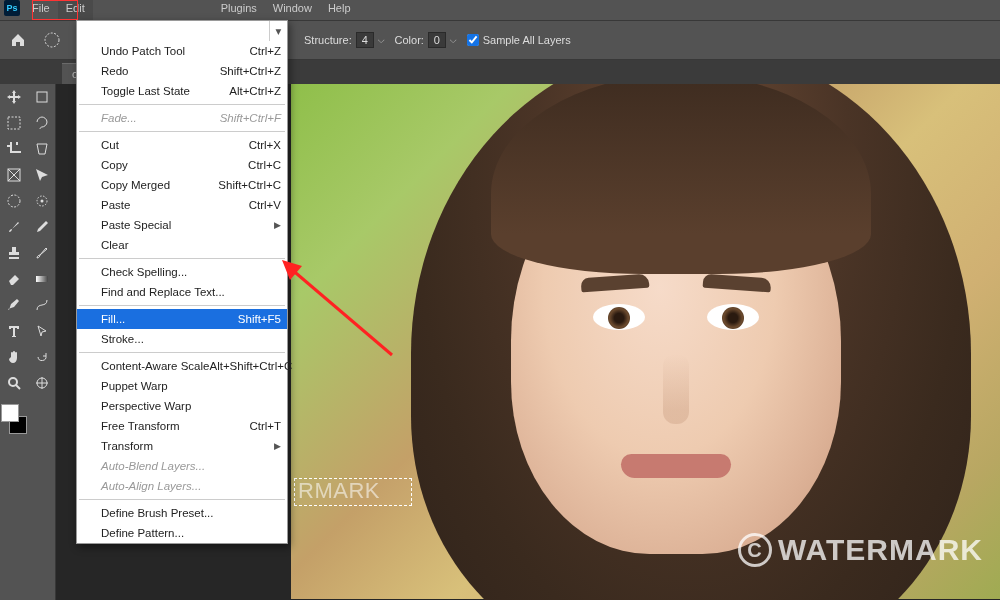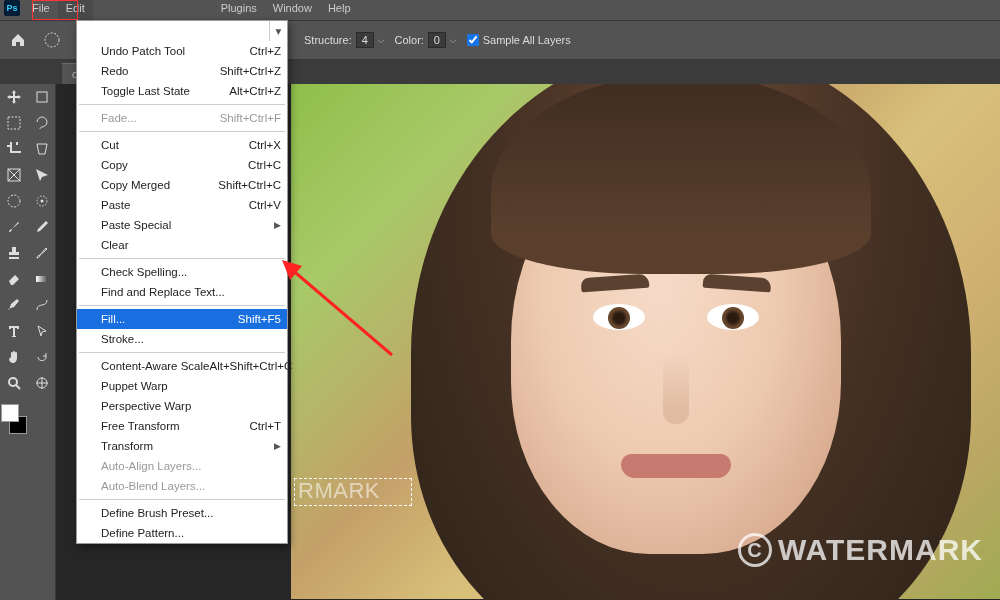--- a/index.html
+++ b/index.html
@@ -54,21 +54,21 @@
   .c-ring { width:34px; height:34px; border:3px solid rgba(255,255,255,0.75); border-radius:50%; display:flex; align-items:center; justify-content:center; font-size:20px;}
 
   .selection { position:absolute; left:238px; top:394px; width:118px; height:28px; border: 1px dashed #000; outline:1px dashed #fff; outline-offset:-1px;}
   .selection::before { content:""; position:absolute; inset:0; background: rgba(255,255,255,0.02);}
   .sel-text { position:absolute; left:242px; top:394px; width:118px; color: rgba(255,255,255,0.55); font-size:22px; font-weight:400; letter-spacing:0.5px; font-family: Arial,sans-serif;}
 
   
   .dropdown { position:absolute; top: 20px; left: 76px; width: 212px; background:#fff; color:#222; box-shadow: 2px 3px 8px rgba(0,0,0,0.45); z-index: 100; font-size:11.5px; border:1px solid #9a9a9a;}
   .dd-launcher { position:absolute; top:0; right:0; width:18px; height:20px; display:flex; align-items:center; justify-content:center; color:#555; border-left:1px solid #ccc;}
   .dd-row { display:flex; justify-content:space-between; align-items:center; padding: 3px 6px 3px 24px; line-height:14px; white-space:nowrap; position:relative;}
-  .dd-row.disabled { color:#999; }
+  .dd-row.disabled { color:#999;font-style:italic; }
   .dd-row.highlight { background:#1a6fe0; color:#fff; }
   .dd-row .arrow { font-size:9px; color:#555; }
   .dd-sep { height:1px; background:#ccc; margin: 3px 2px; }
   .dd-top-pad { height: 20px; }
 
   
   .arrow-anno { position:absolute; top: 260px; left: 282px; width:120px; height:100px; z-index:150; pointer-events:none;}
 
 </style>
 </head>
@@ -364,24 +364,24 @@
     </div>
     <div class="dd-row">
       <span>Free Transform</span>
       <span>Ctrl+T</span>
     </div>
     <div class="dd-row">
       <span>Transform</span>
       <span class="arrow">▶</span>
     </div>
     <div class="dd-row disabled">
+      <span>Auto-Blend Layers...</span>
+    </div>
+    <div class="dd-row disabled">
       <span>Auto-Align Layers...</span>
-    </div>
-    <div class="dd-row disabled">
-      <span>Auto-Blend Layers...</span>
     </div>
     <div class="dd-sep"></div>
     <div class="dd-row">
       <span>Define Brush Preset...</span>
     </div>
     <div class="dd-row">
       <span>Define Pattern...</span>
     </div>
   </div>
 

